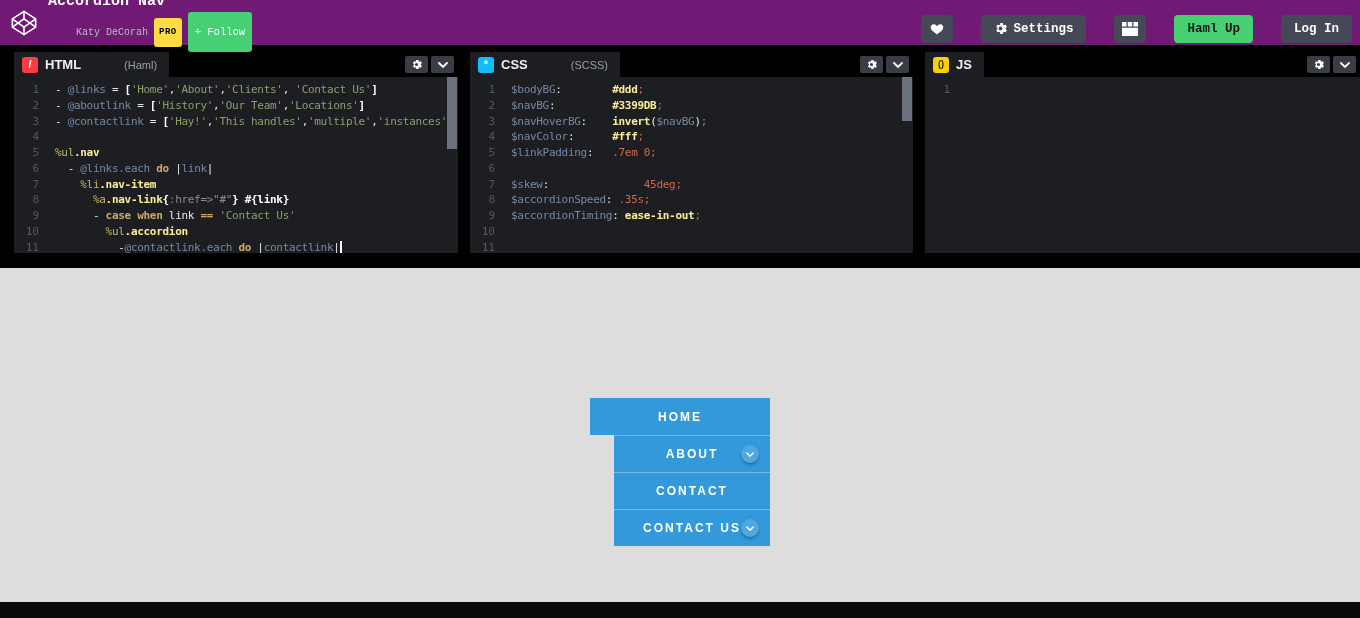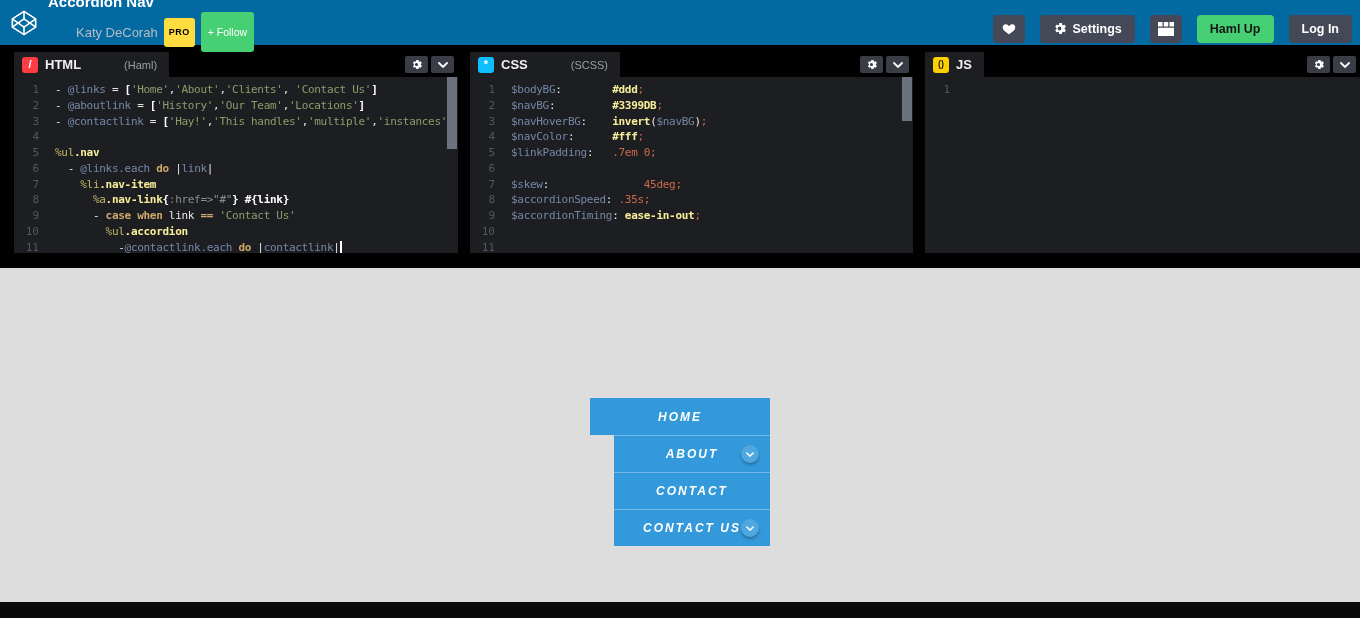--- a/index.html
+++ b/index.html
@@ -5,29 +5,29 @@
   * { box-sizing: border-box; }
   html,body { margin:0; padding:0; }
   body {
     width:1360px; height:618px; overflow:hidden;
     background:#0a0a0a;
     font-family:"Liberation Sans", sans-serif;
     --nav-blue:#3399DB; --preview-bg:#DDDDDD; --green:#47CF73; --pro-yellow:#FFDD40;
   }
 
   
-  .topbar { height:45px; background:#0369a1; display:flex; justify-content:space-between; align-items:center; padding:0 8px 0 10px; }
+  .topbar { height:45px; background:#701a75; display:flex; justify-content:space-between; align-items:center; padding:0 8px 0 10px;font-family:Liberation Mono, monospace; }
   .h-left { display:flex; align-items:center; gap:10px; }
   .logo { width:28px; height:28px; display:flex; align-items:center; }
   .title-block h1 { margin:0; font-size:15px; line-height:17px; color:#fff; font-weight:bold; }
   .author-row { display:flex; align-items:center; gap:6px; margin-top:2px; }
-  .author { font-size:13px; color:#b9bcc4;padding-left:28px; }
+  .author { font-size:10px; color:#b9bcc4;padding-left:28px; }
   .pro { background:var(--pro-yellow); color:#000; font-size:9px; font-weight:bold; padding:10px 5px; border-radius:3px; letter-spacing:.5px; line-height:1; }
   .follow { background:var(--green); color:#fff; font-size:10.5px; padding:15px 7px; border-radius:3px; border:none; line-height:1; font-family:inherit; }
-  .h-right { display:flex; align-items:center; gap:15px;margin-top:12px; }
+  .h-right { display:flex; align-items:center; gap:28px;margin-top:12px; }
   .hbtn { background:#444857; color:#fff; border:none; border-radius:4px; height:28px; font-size:12.5px; font-weight:bold; display:flex; align-items:center; gap:6px; padding:0 13px; font-family:inherit; cursor:pointer; }
   .hbtn.icon-only { width:32px; padding:0; justify-content:center; }
   .hbtn.signup { background:var(--green); color:#161616; }
 
   
   .editors { height:223px; background:#010101; display:flex; gap:12px; padding:7px 0 15px 14px; }
   .panel { background:#1d1e22; display:flex; flex-direction:column; flex:none; }
   .panel:nth-of-type(1){ width:444px; } .panel:nth-of-type(2){ width:443px; } .panel:nth-of-type(3){ width:435px; }
   .panel-header { height:25px; background:#010101; display:flex; justify-content:space-between; align-items:stretch; }
   .panel-tab { background:#1d1e22; display:flex; align-items:center; gap:7px; padding:0 12px 0 8px; }
@@ -47,21 +47,21 @@
   .tk-var{color:#7587A6}
   .tk-str{color:#8F9D6A}
   .tk-kwd{color:#CDA869;font-weight:bold}
   .tk-num{color:#CF6A4C}
   .tk-tag{color:#C5B567}
   .tk-cls{color:#F9EE98;font-weight:bold}
   .tk-pun{color:#8A8D93}
   .cursor{display:inline-block;width:2px;height:12px;background:#fff;vertical-align:-2px}
 
   
-  .preview { height:334px; background:var(--preview-bg);font-style:italic; }
+  .preview { height:334px; background:var(--preview-bg); }
   .accordion-nav { width:180px; margin:0 auto; position:relative; top:130px; list-style:none; padding:0; }
   .nav-item { position:relative; height:37px; background:var(--nav-blue); color:#fff; display:flex; align-items:center; justify-content:center; font-size:12px; font-weight:bold; letter-spacing:2px; cursor:pointer; }
   .nav-item + .nav-item { border-top:1px solid rgba(255,255,255,.32);margin-left:24px; }
   .toggle { position:absolute; right:11px; top:50%; transform:translateY(-50%); width:18px; height:18px; border-radius:50%; background:#4FA7DF; border:none; box-shadow:0 2px 3px rgba(0,0,0,.28); display:flex; align-items:center; justify-content:center; cursor:pointer; padding:0; }
 </style>
 </head>
 <body style="--nav-blue: #3399DB; --preview-bg: #DDDDDD; --green: #47CF73; --pro-yellow: #FFDD40;">
 
 <header class="topbar">
   <div class="h-left">

